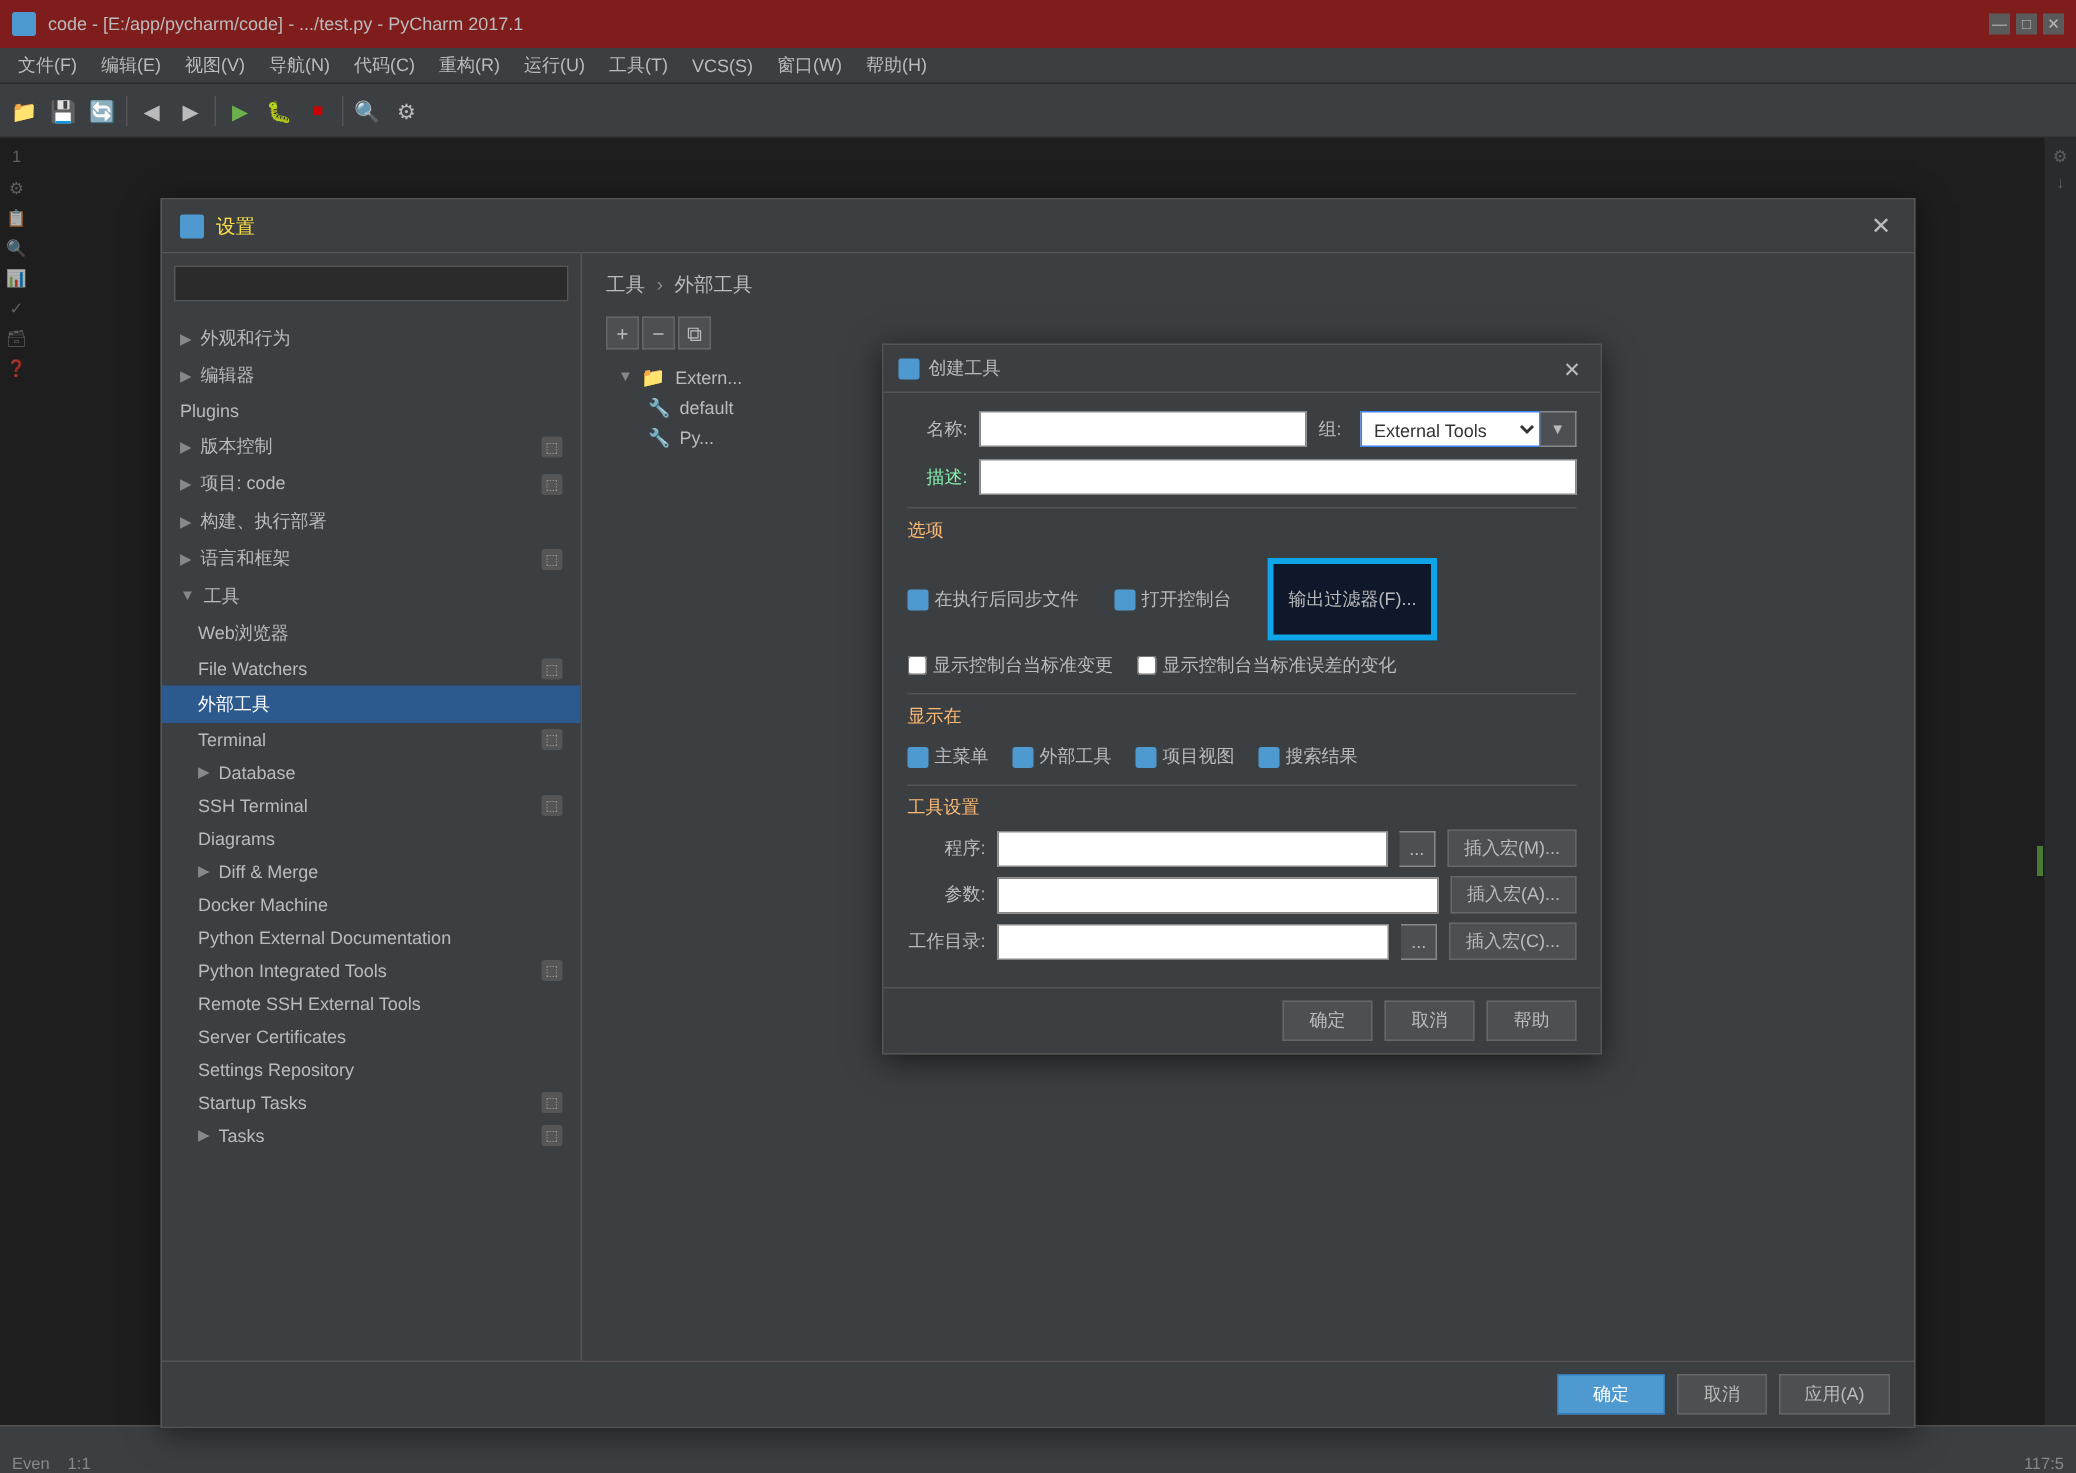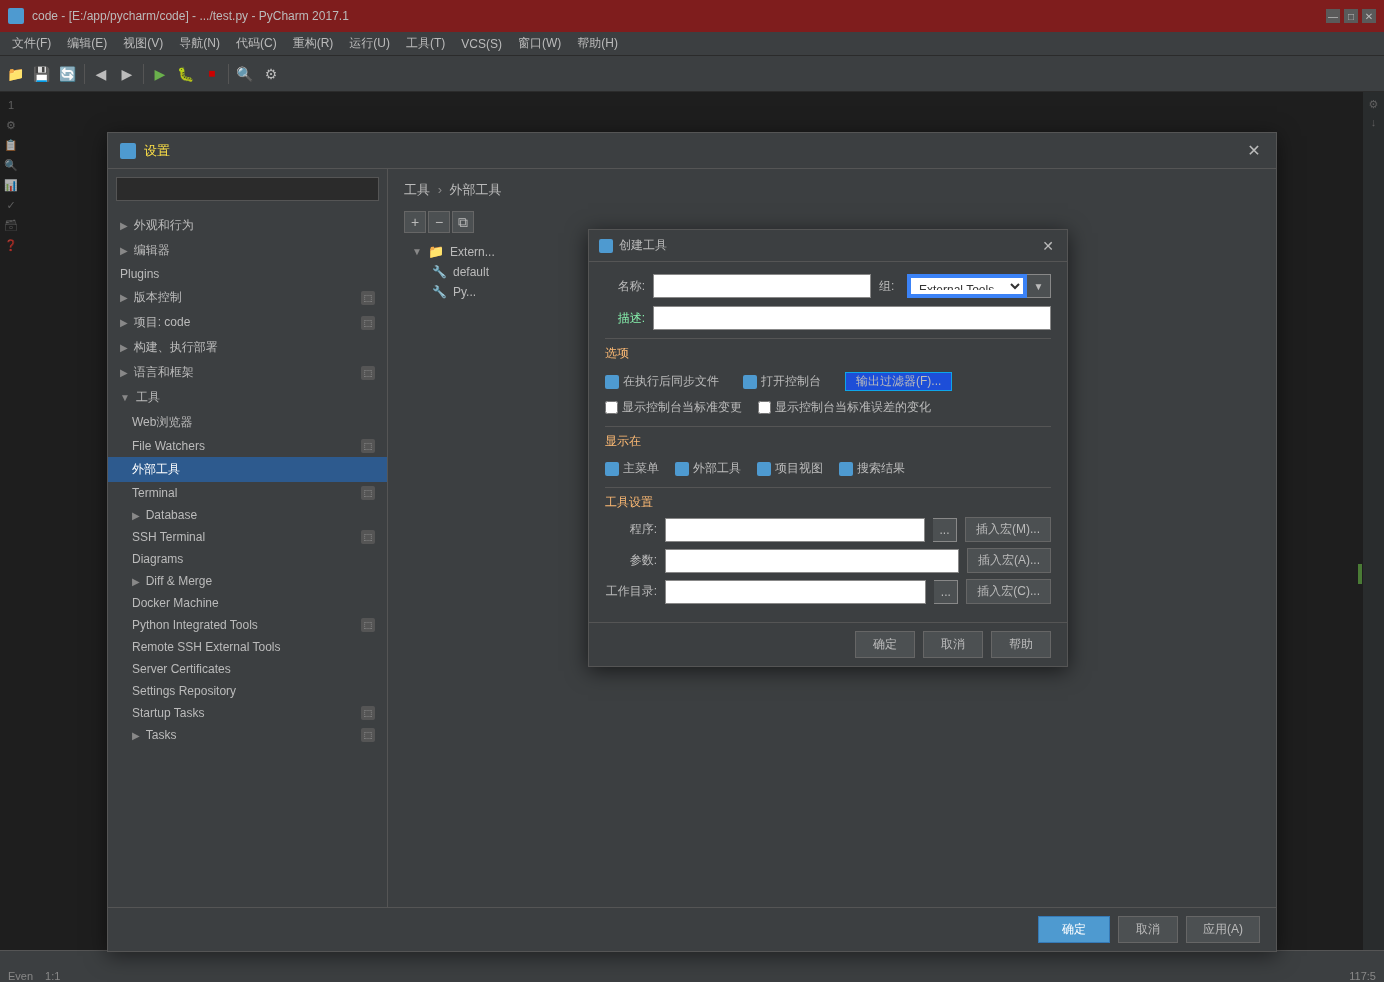--- a/index.html
+++ b/index.html
@@ -349,21 +349,21 @@
       font-size: 12px;
       flex-shrink: 0;
     }
     .ct-select-wrap {
       display: flex;
       align-items: center;
       gap: 0;
     }
     .ct-select {
       background: white;
-      border: 4px solid #3b82f6;
+      border: 1px solid #3b82f6;
       color: #333;
       padding: 4px 4px;
       font-size: 12px;
       height: 24px;
       min-width: 120px;
     }
     .ct-dropdown-btn {
       width: 24px; height: 24px;
       background: #4c5052;
       border: 1px solid #888;
@@ -420,23 +420,23 @@
       cursor: pointer;
     }
     .ct-option-icon {
       width: 14px; height: 14px;
       background: #4e9ad0;
       border-radius: 2px;
       display: inline-block;
     }
 
     .ct-output-filter-btn {
-      padding: 0 10px;
-      background: #1d4ed8;
-      border: 1px solid #0ea5e9;
+      padding: 15px 10px;
+      background: #0f172a;
+      border: 4px solid #0ea5e9;
       color: #bbbbbb;
       font-size: 12px;
       cursor: pointer;
     }
 
     .ct-show-in-section {
       display: flex;
       align-items: center;
       gap: 16px;
       padding: 4px 0;
@@ -690,20 +690,23 @@
               <span>Diagrams</span>
             </div>
             <div class="tree-item indent1">
               <span class="tree-item-arrow">▶</span>
               <span>Diff &amp; Merge</span>
             </div>
             <div class="tree-item indent1">
               <span>Docker Machine</span>
             </div>
             <div class="tree-item indent1">
+              <span>Python External Documentation</span>
+            </div>
+            <div class="tree-item indent1">
               <span>Python Integrated Tools</span>
               <div class="tree-badge">⬚</div>
             </div>
             <div class="tree-item indent1">
               <span>Remote SSH External Tools</span>
             </div>
             <div class="tree-item indent1">
               <span>Server Certificates</span>
             </div>
             <div class="tree-item indent1">

